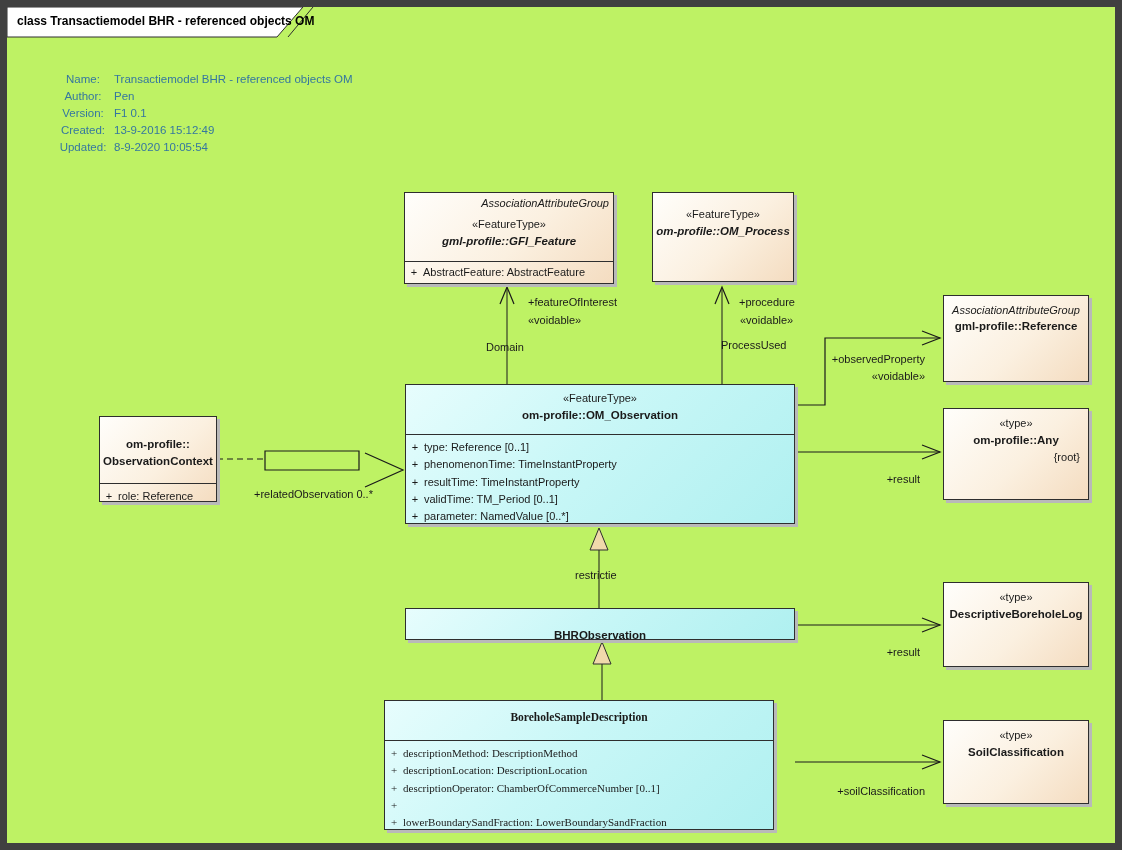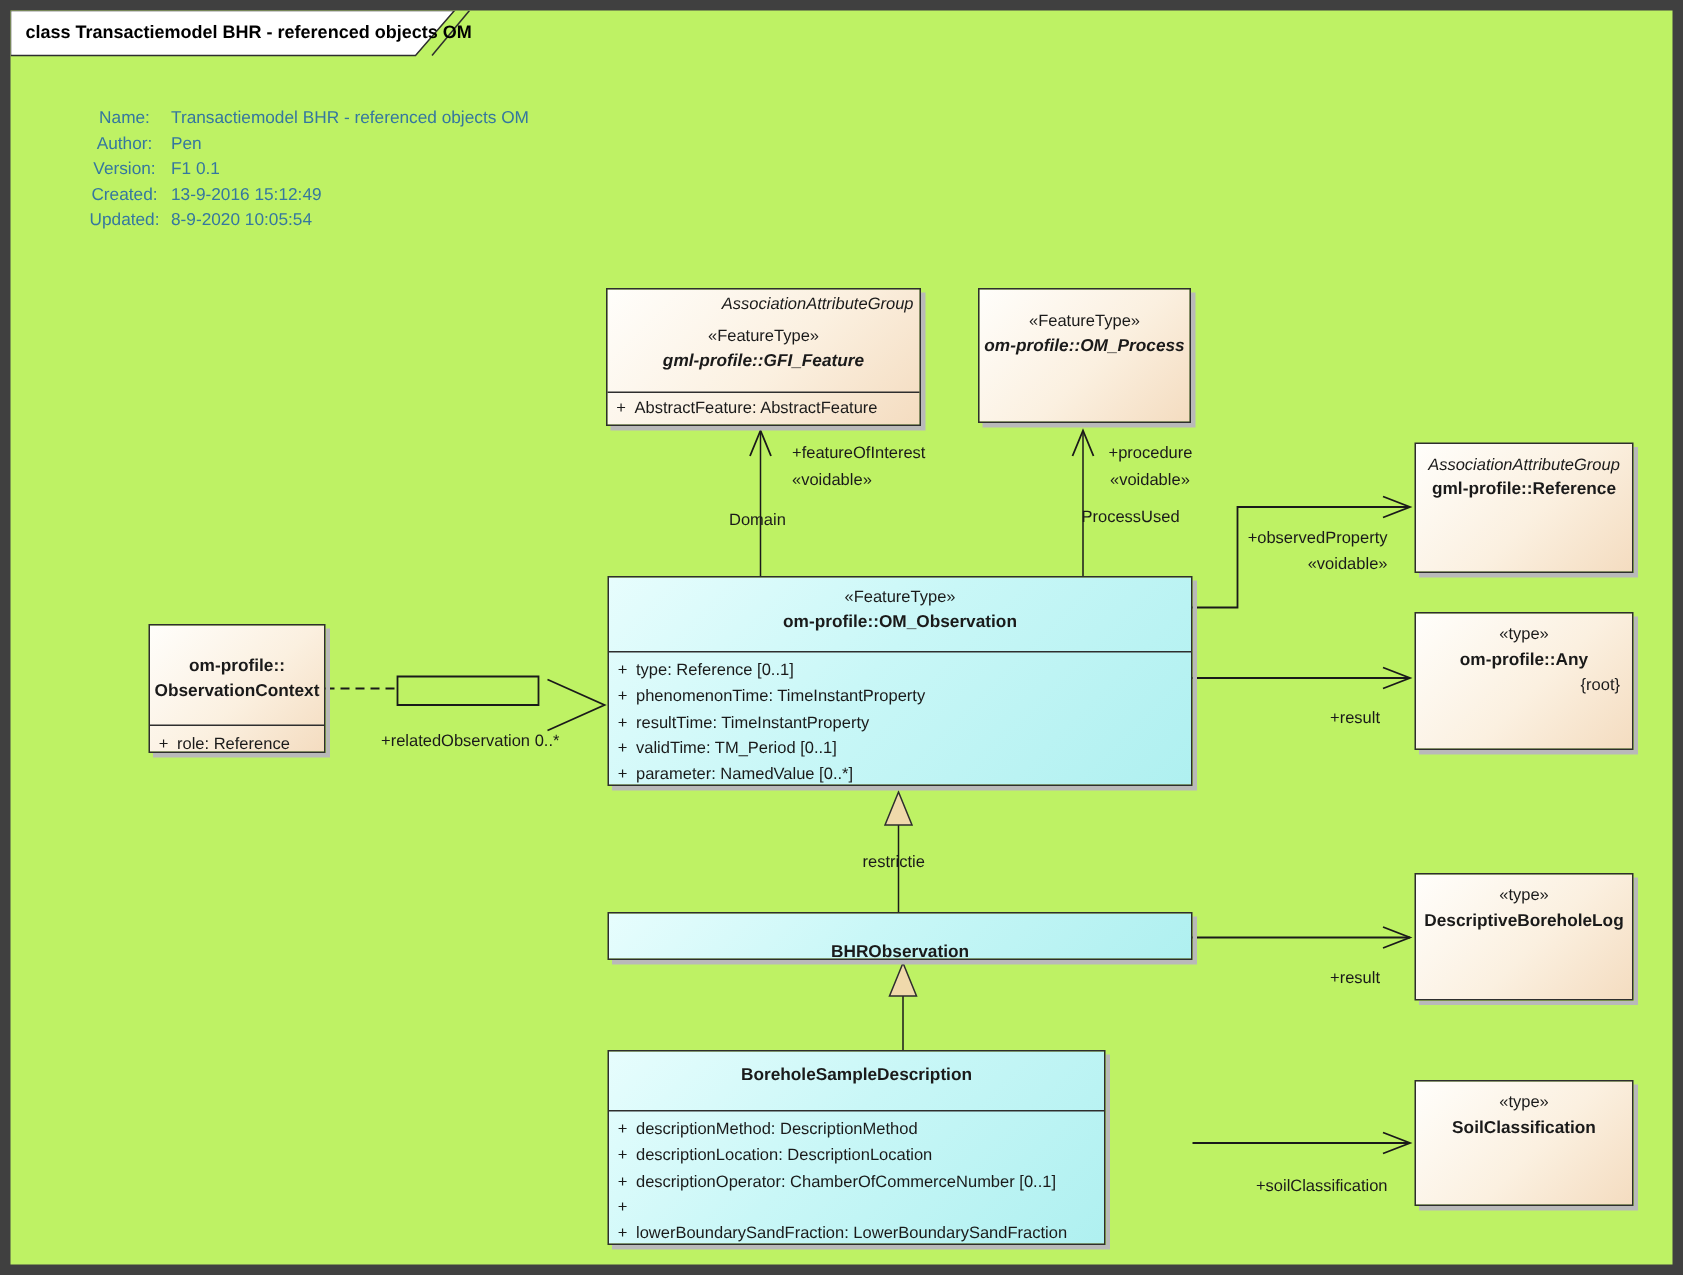--- a/index.html
+++ b/index.html
@@ -181,21 +181,21 @@
     </div>
   </div>
 
   <div class="uml-box fill-cream" style="left:936px;top:575px;width:146px;height:85px;">
     <div class="box-head" style="padding-top:6px;">
       <span class="stereo">«type»</span>
       <span class="cls-name">DescriptiveBoreholeLog</span>
     </div>
   </div>
 
-  <div class="uml-box fill-cyan" style="left:398px;top:693px;width:332px;height:130px;">
+  <div class="uml-box fill-cyan" style="left:377px;top:693px;width:390px;height:130px;font-family:Liberation Serif, serif;">
     <div class="box-head" style="height:31px;padding-top:8px;">
       <span class="cls-name">BoreholeSampleDescription</span>
     </div>
     <div class="attrs">
       <div class="attr-row">
           <span class="vis">+</span>
           <span>descriptionMethod: DescriptionMethod</span>
         </div>
       <div class="attr-row">
           <span class="vis">+</span>

